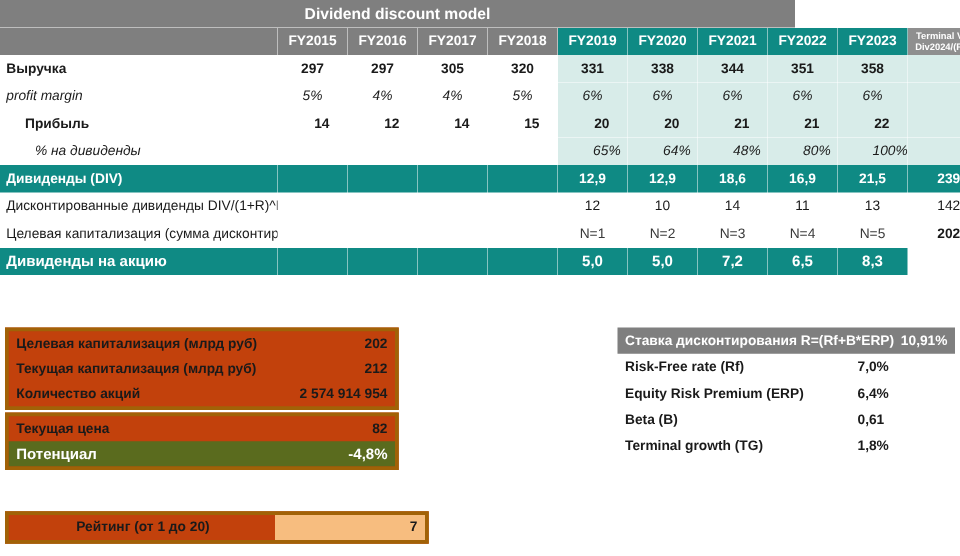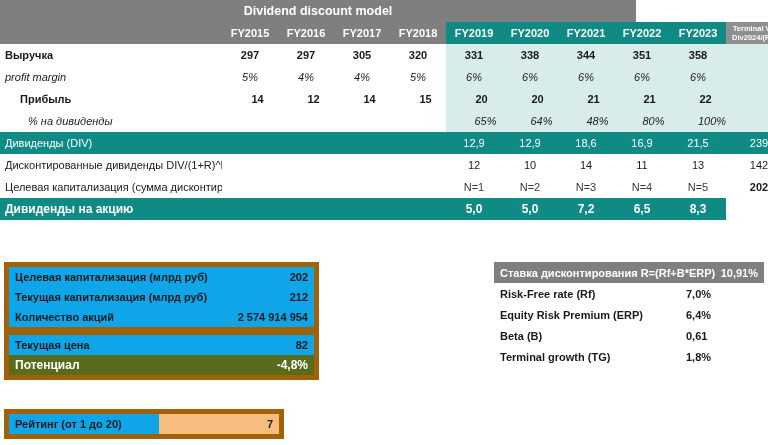--- a/index.html
+++ b/index.html
@@ -41,44 +41,44 @@
     text-align:center;
   }
   thead th.hist{background:#7f7f7f;}
   thead th.fcst{background:#0f8a84;}
   thead th.term{background:#8f8f8f;font-size:7.5px;line-height:9px;white-space:normal;}
   thead th.corner{background:#7f7f7f;}
   tr.r-rev td{background:#ffffff;font-weight:bold;margin-left:39px;}
   tr.r-margin td{background:#ffffff;font-style:italic;margin-top:40px;}
   tr.r-profit td{background:#ffffff;font-weight:bold;padding-left:20px;}
   tr.r-divpct td{background:#ffffff;font-style:italic;padding-left:28px;}
-  tr.r-div td{background:#0f8a84;color:#ffffff;font-weight:normal;margin-left:28px;}
+  tr.r-div td{background:#0f8a84;color:#ffffff;font-weight:bold;margin-left:28px;}
   tr.r-disc td{background:#ffffff;}
   tr.r-cap td{background:#ffffff;}
   tr.r-dps td{background:#0f8a84;color:#ffffff;font-weight:bold;font-size:12px;}
   .fc{background:#d8ece9 !important;}
   .termcell{background:#d8ece9 !important;text-align:center;}
   .termcell-dark{background:#0f8a84 !important;color:#ffffff;font-weight:bold;text-align:center;}
   .termcell-plain{background:#ffffff !important;text-align:center;}
   .small-n{font-size:8px;color:#3a3a3a;}
   .bold{font-weight:bold;}
   
   .blk{
     position:absolute;
-    border:5px solid #a16207;
+    border:3px solid #a16207;
     box-sizing:border-box;
-    background:#0ea5e9;
+    background:#c2410c;
   }
   .blk table{border-collapse:collapse;width:100%;table-layout:fixed;}
   .blk td{height:20px;padding:0 6px;font-size:11px;vertical-align:middle;white-space:nowrap;}
   .blk td.k{text-align:left;font-weight:bold;}
   .blk td.v{text-align:right;width:108px;font-weight:bold;}
   #cap-block{left:4px;top:262px;width:315px;}
   #price-block{left:4px;top:330px;width:315px;}
-  #rating-block{left:4px;top:409px;width:280px;}
+  #rating-block{left:4px;top:409px;width:339px;padding-left:48px;}
   tr.potential td{background:#5a6b1e;color:#ffffff;font-weight:bold;font-size:12px;}
   td.rating-val{background:#f7bd7f;text-align:center;font-weight:bold;}
   
   #disc-block{
     position:absolute;left:494px;top:262px;width:270px;
   }
   #disc-block table{border-collapse:collapse;width:100%;table-layout:fixed;}
   #disc-block td{height:21px;padding:0 6px;font-size:11px;font-weight:bold;vertical-align:middle;white-space:nowrap;}
   #disc-block td.v{width:72px;}
   tr.disc-head td{background:#7f7f7f;color:#ffffff;font-size:10px;text-align:right;}

